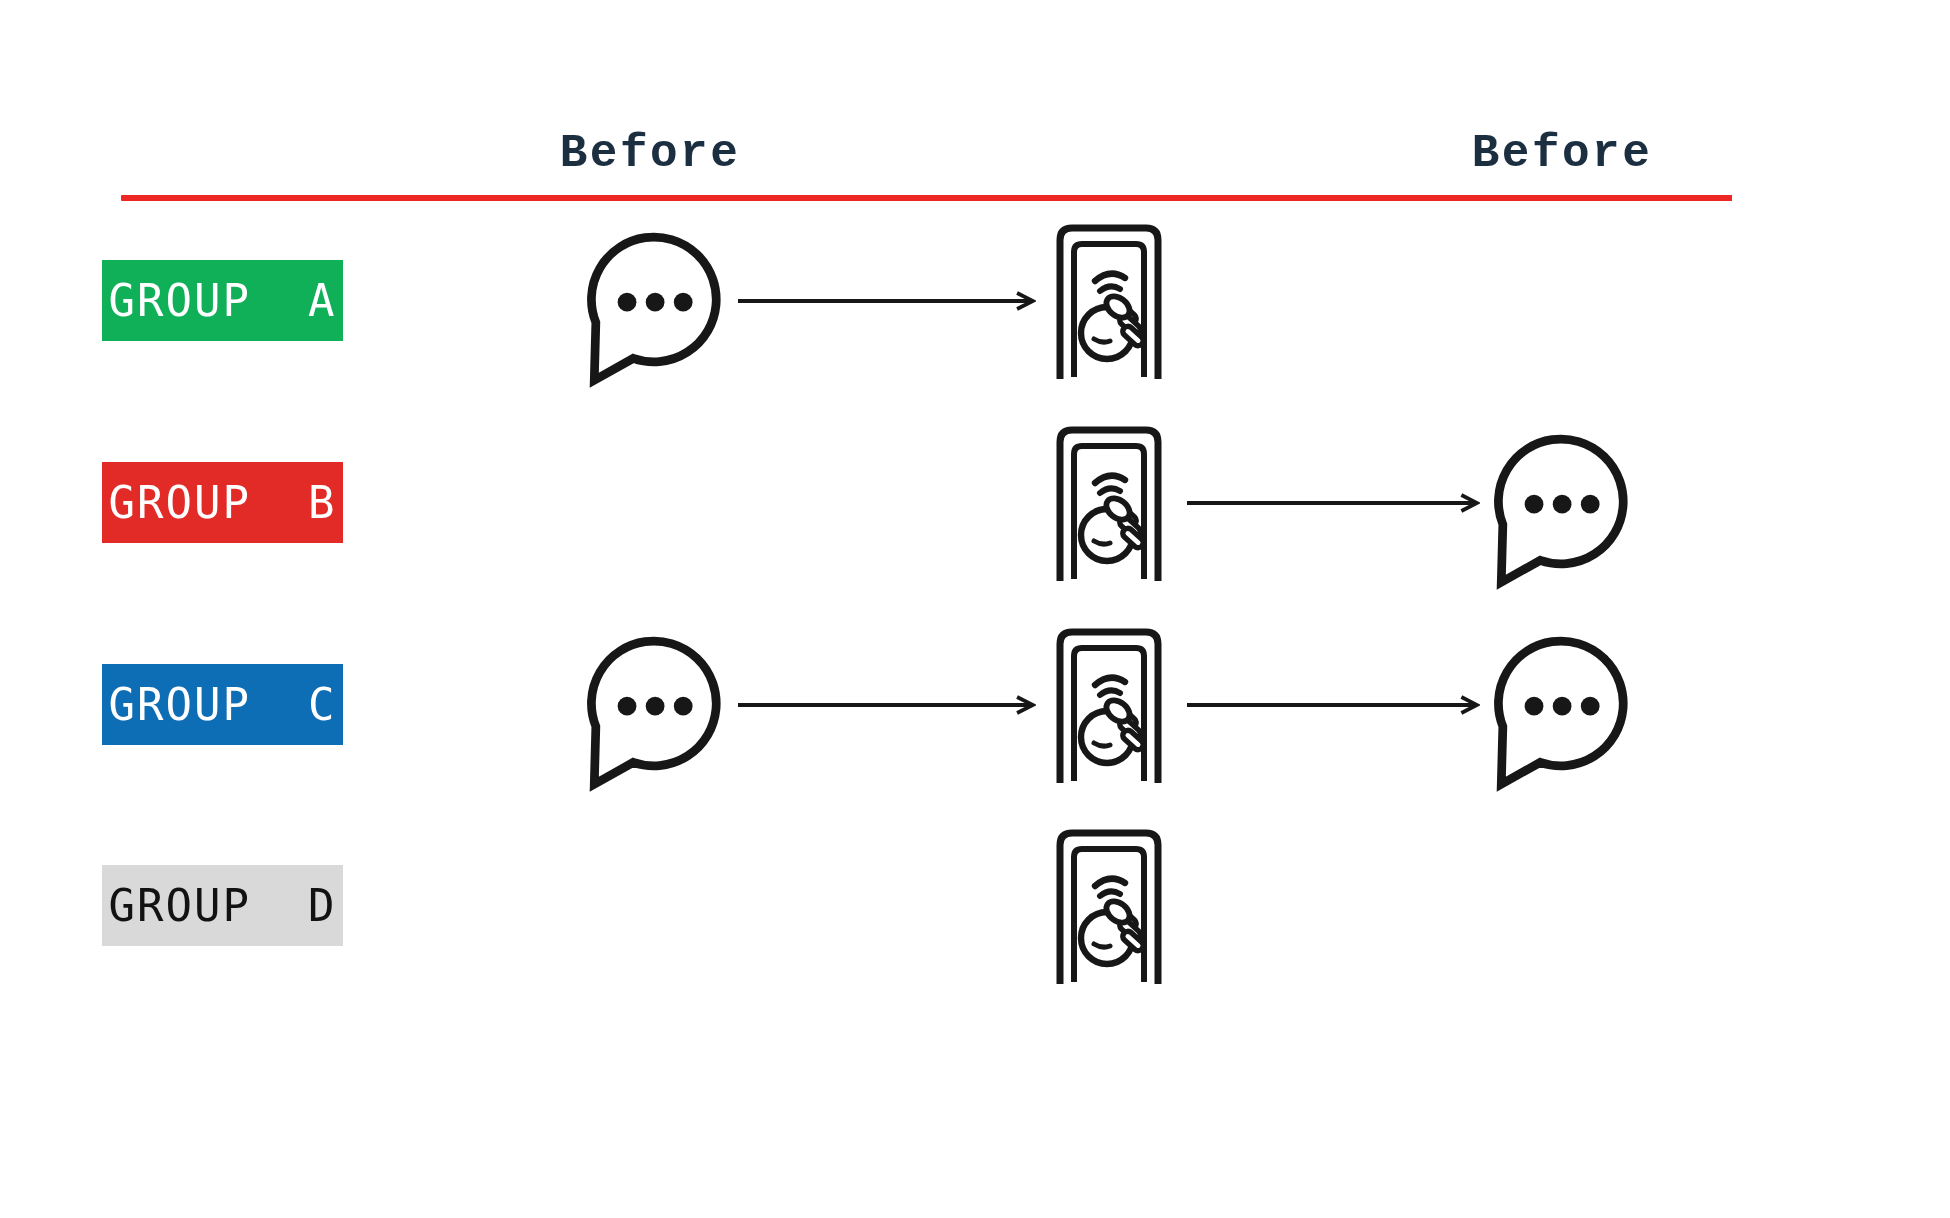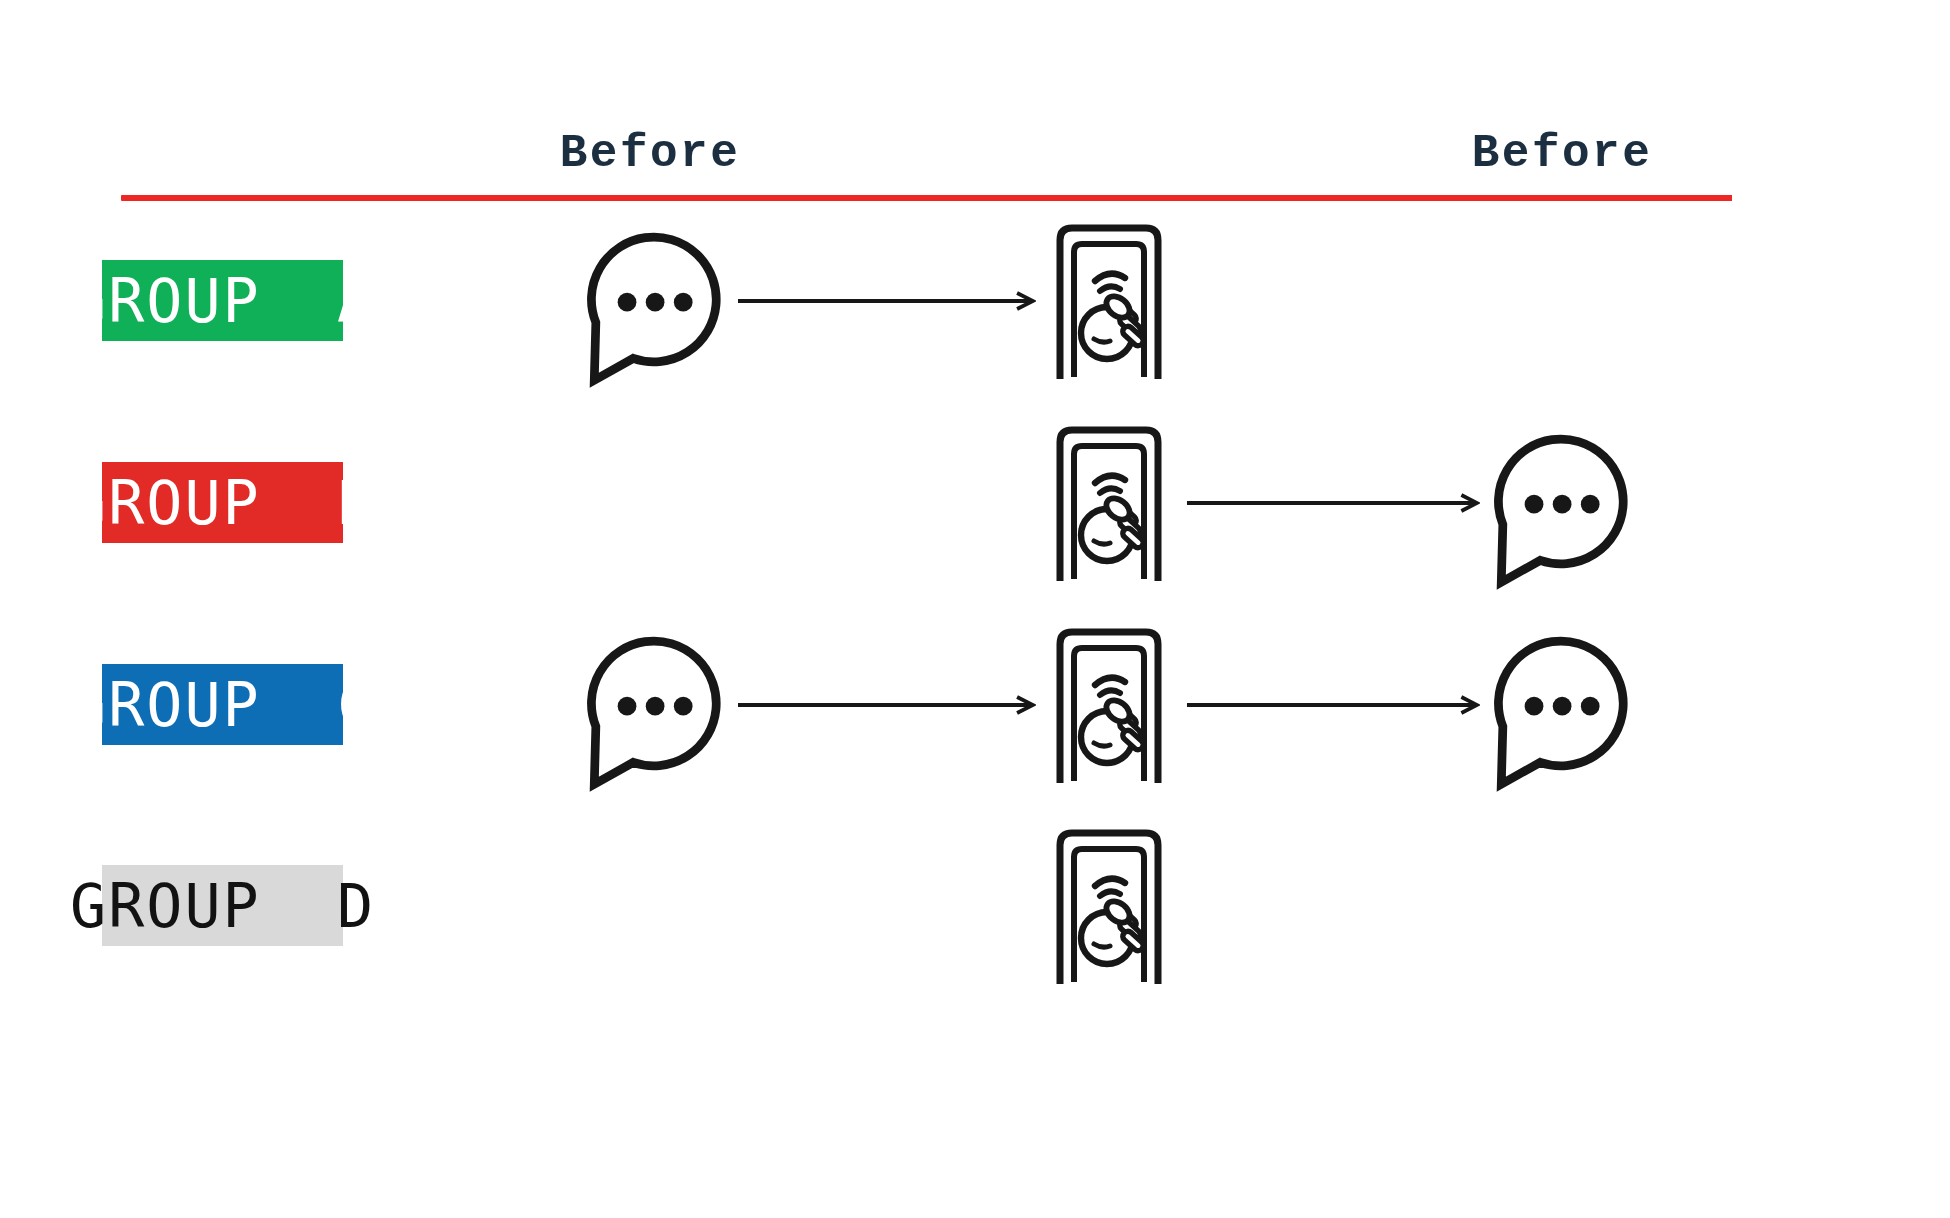--- a/index.html
+++ b/index.html
@@ -25,21 +25,21 @@
     position:absolute;
     left:121px;top:195px;
     width:1707px;height:6px;
     border-radius:1px;
   }
   .group-box{
     position:absolute;
     left:102px;width:241px;height:81px;
     display:flex;align-items:center;justify-content:center;
     font-family:"DejaVu Sans Mono",monospace;
-    font-size:60px;
+    font-size:44px;
     letter-spacing:2px;
     white-space:pre;
     line-height:1;
   }
   .icon{position:absolute;}
   .bubble{width:156px;height:156px;}
   .door{width:106px;height:162px;}
   .arrow{position:absolute;height:24px;}
   svg{display:block;}
 </style>

